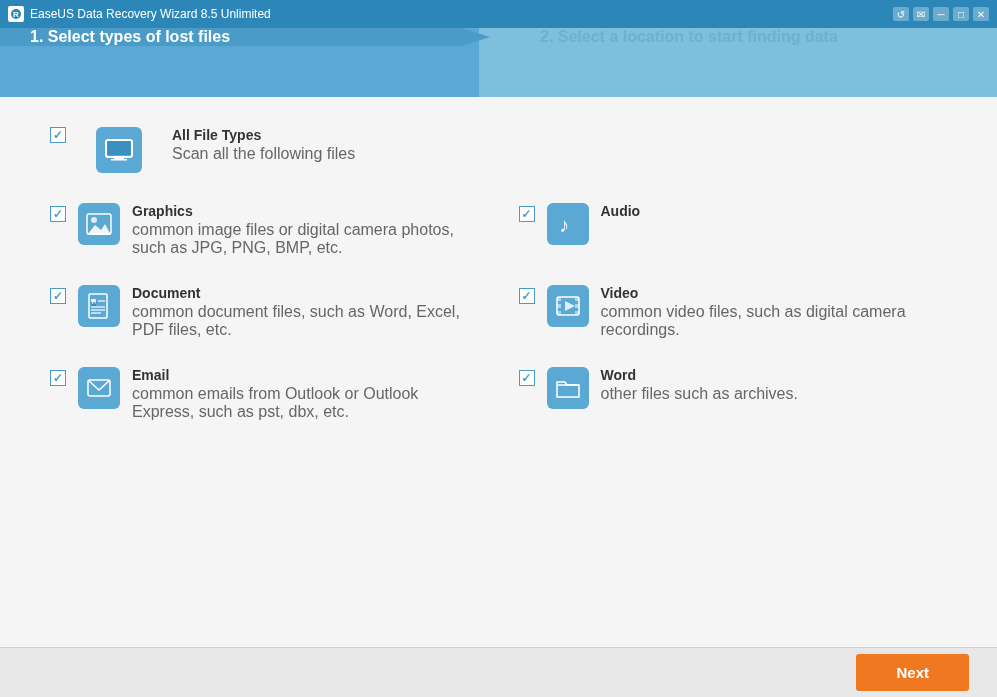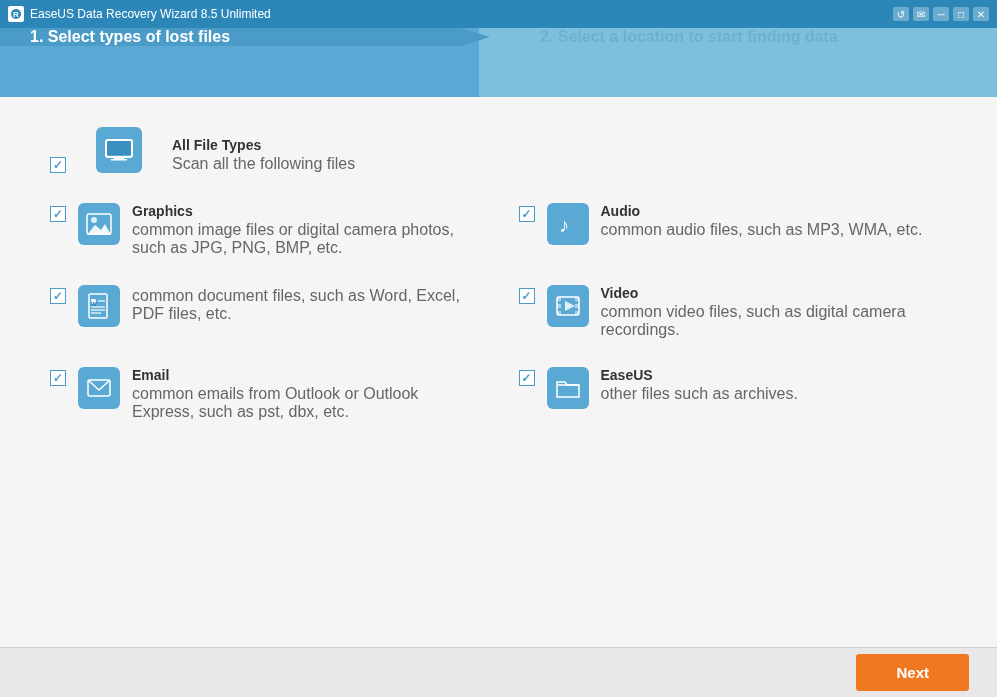--- a/index.html
+++ b/index.html
@@ -97,21 +97,21 @@
     .main-content {
       background: #f5f5f5;
       padding: 30px 50px;
       height: calc(697px - 28px - 58px - 50px);
       overflow: hidden;
     }
 
     
     .all-filetypes-row {
       display: flex;
-      align-items: flex-end;
+      align-items: flex-start;
       gap: 30px;
       margin-bottom: 30px;
     }
     .checkbox-wrapper {
       display: flex;
       align-items: center;
       justify-content: center;
     }
     .custom-checkbox {
       width: 16px;
@@ -288,41 +288,41 @@
         <div class="custom-checkbox checked"></div>
       </div>
       <div class="icon-box-small">
         <svg width="26" height="26" viewBox="0 0 26 26" fill="white">
 
           <text x="4" y="21" font-size="20" fill="white">♪</text>
         </svg>
       </div>
       <div class="file-type-info">
         <div class="file-type-name">Audio</div>
-        <div class="file-type-desc">common audio files, such as MP3, WMA, etc.</div>
       </div>
     </div>
 
     <div class="filetype-item">
       <div class="checkbox-wrapper">
         <div class="custom-checkbox checked"></div>
       </div>
       <div class="icon-box-small">
         <svg width="26" height="26" viewBox="0 0 26 26" fill="white">
           <rect x="3" y="1" width="18" height="24" rx="1" fill="none" stroke="white" stroke-width="1.5"></rect>
           <rect x="5" y="6" width="5" height="5" rx="1" fill="#2980b9"></rect>
           <rect x="5" y="6" width="5" height="5" rx="1" fill="white" opacity="0.9"></rect>
           <text x="5" y="13" font-size="6" fill="#2980b9" font-weight="bold">W</text>
           <line x1="12" y1="8" x2="19" y2="8" stroke="white" stroke-width="1.2"></line>
           <line x1="5" y1="14" x2="19" y2="14" stroke="white" stroke-width="1.2"></line>
           <line x1="5" y1="17" x2="19" y2="17" stroke="white" stroke-width="1.2"></line>
           <line x1="5" y1="20" x2="15" y2="20" stroke="white" stroke-width="1.2"></line>
         </svg>
       </div>
       <div class="file-type-info">
+        <div class="file-type-name">Document</div>
         <div class="file-type-desc">common document files, such as Word, Excel, PDF files, etc.</div>
       </div>
     </div>
 
     <div class="filetype-item">
       <div class="checkbox-wrapper">
         <div class="custom-checkbox checked"></div>
       </div>
       <div class="icon-box-small">
         <svg width="26" height="26" viewBox="0 0 26 26" fill="white">
@@ -364,21 +364,21 @@
         <div class="custom-checkbox checked"></div>
       </div>
       <div class="icon-box-small">
         <svg width="26" height="26" viewBox="0 0 26 26" fill="white">
 
           <path d="M2,7 L2,22 L24,22 L24,10 L12,10 L10,7 Z" fill="none" stroke="white" stroke-width="1.5"></path>
           <path d="M2,10 L24,10" stroke="white" stroke-width="1.5"></path>
         </svg>
       </div>
       <div class="file-type-info">
-        <div class="file-type-name">EaseUS</div>
+        <div class="file-type-name">Word</div>
         <div class="file-type-desc">other files such as archives.</div>
       </div>
     </div>
 
   </div>
 </div>
 
 <div class="bottom-bar">
   <button class="next-btn">Next</button>
 </div>

